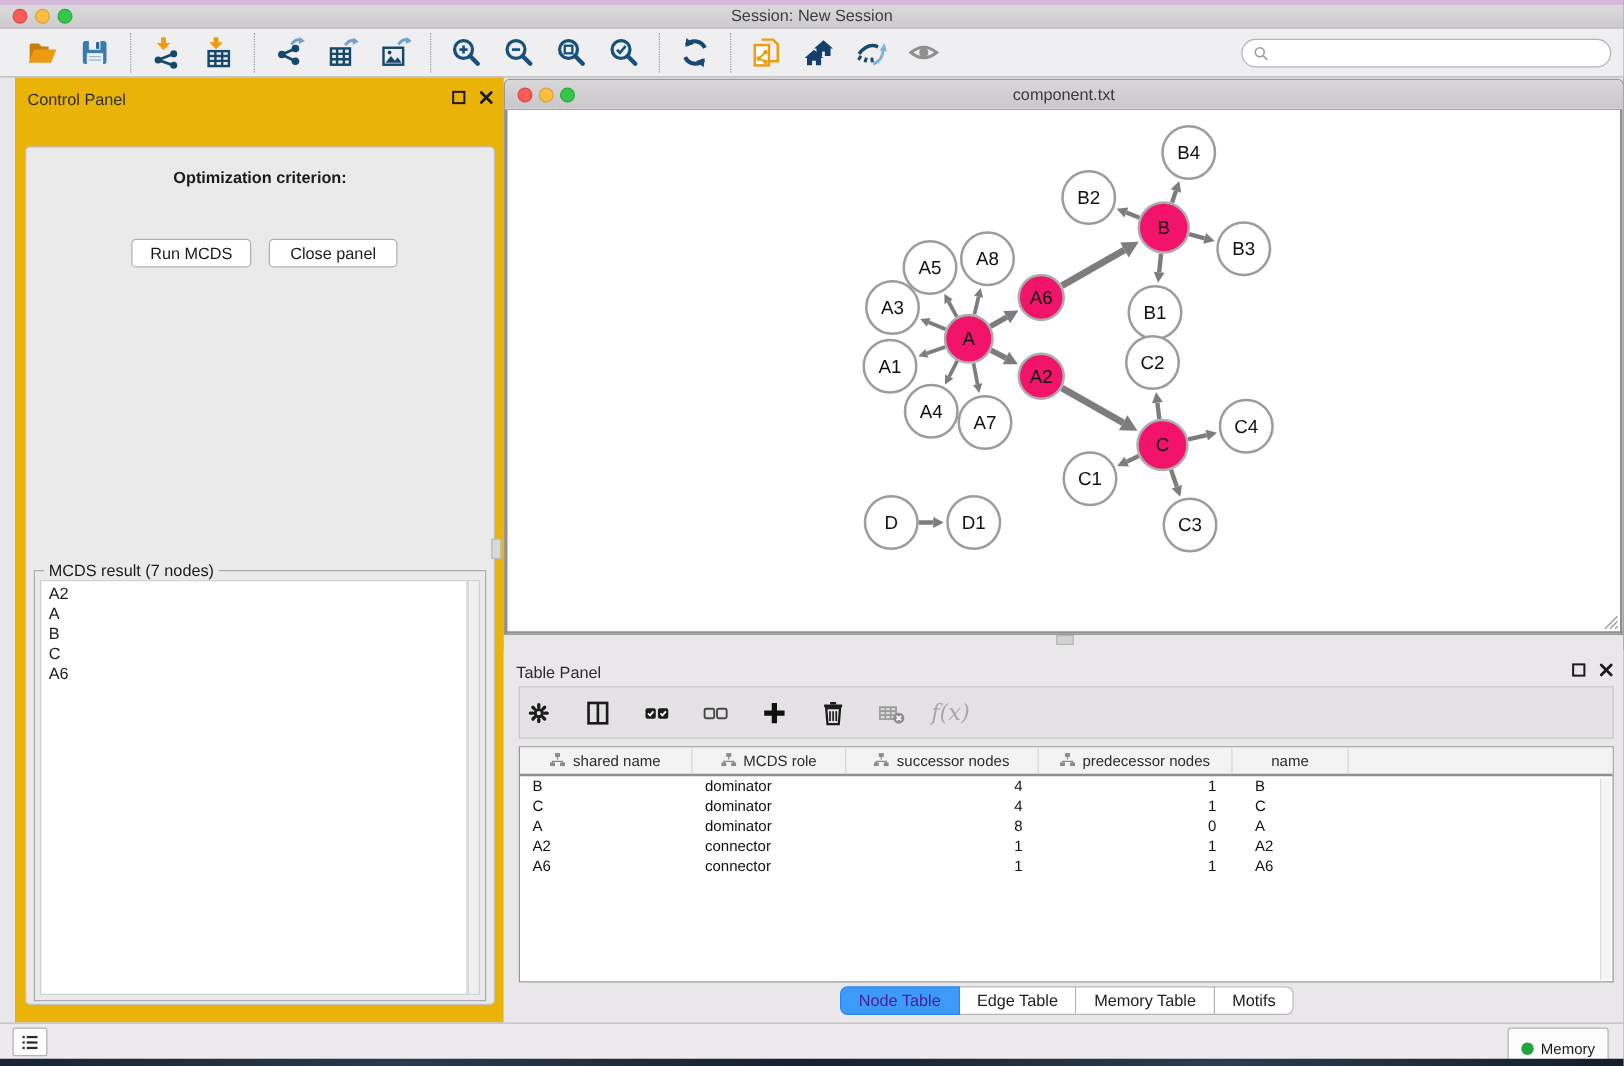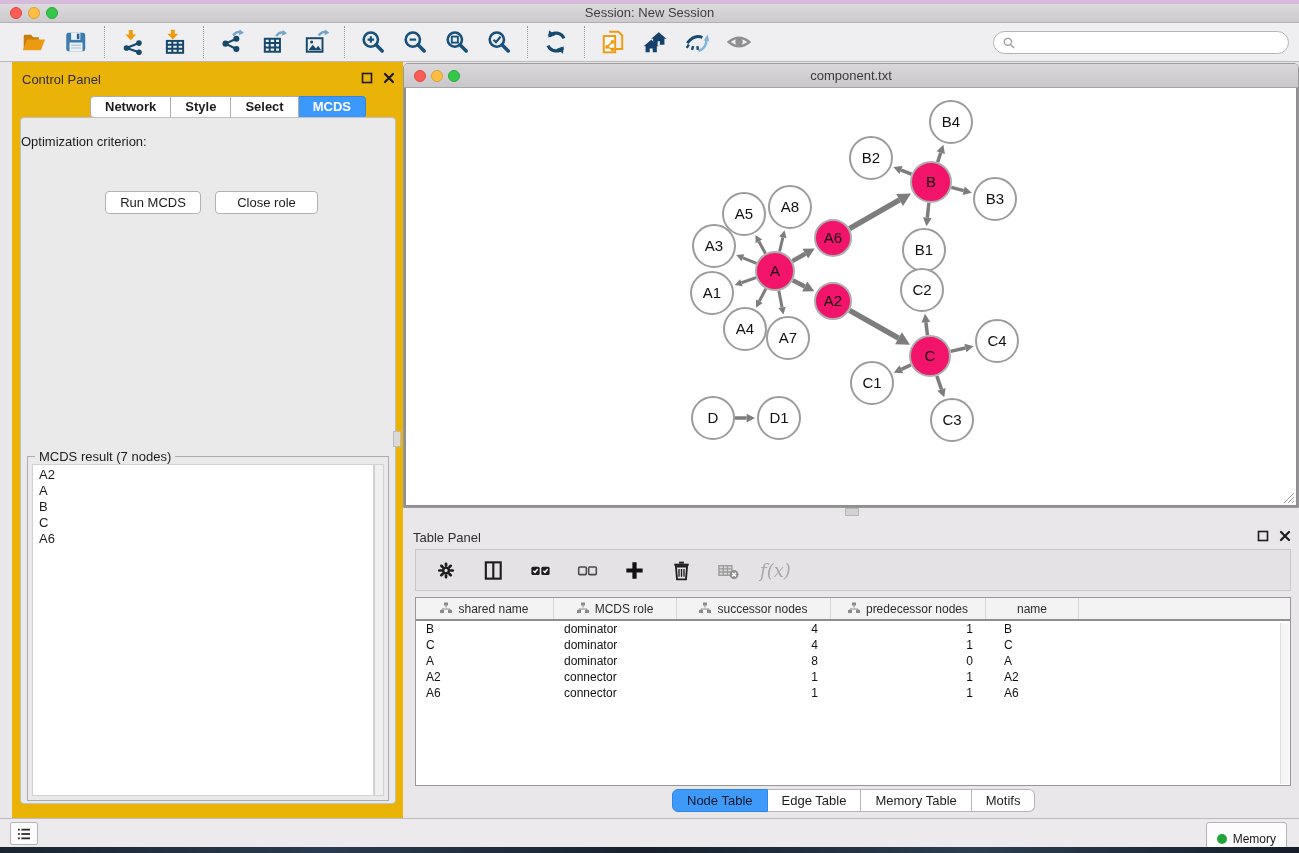--- a/index.html
+++ b/index.html
@@ -33,21 +33,21 @@
   .panel-btns{position:absolute;right:8px;top:10px;display:flex;gap:10px;align-items:center;}
   .panel-btns svg{width:12px;height:12px;}
   #cp-tabs{position:absolute;left:78px;top:34px;display:flex;}
   .cp-tab{height:22px;line-height:20px;padding:0 14px;background:#fff;border:1px solid #adadad;
           border-left:none;font-weight:600;color:#1c1c1c;}
   .cp-tab:first-child{border-left:1px solid #adadad;border-radius:4px 0 0 4px;}
   .cp-tab:last-child{border-radius:0 4px 4px 0;}
   .cp-tab.active{background:#3b99fc;border-color:#2f85e6;color:#fff;}
   #cp-content{position:absolute;left:8px;top:55px;width:376px;height:687px;background:#ebeaeb;
               border:1px solid #c2c0c2;border-radius:4px;}
-  #opt-label{position:absolute;left:0;right:0;top:16px;font-weight:400;}
+  #opt-label{position:absolute;left:0;right:0;top:16px;text-align:center;font-weight:700;}
   #criterion-select{position:absolute;left:36px;top:39px;width:312px;height:23px;background:#fff;
                     border:1px solid #b3b1b3;border-radius:4px;display:flex;align-items:center;}
   #criterion-select .val{flex:1;padding-left:9px;white-space:nowrap;overflow:hidden;}
   #criterion-select .stepper{width:19px;height:21px;margin:0 1px;border-radius:3px;
       background:linear-gradient(#6cb0ff,#2f80f5);display:flex;align-items:center;justify-content:center;}
   .cp-btn{position:absolute;top:73px;height:23px;background:#fff;border:1px solid #b3b1b3;border-radius:4px;
           text-align:center;line-height:21px;cursor:default;}
   #run-btn{left:84px;width:96px;}
   #closep-btn{left:194px;width:103px;}
   #result-group{position:absolute;left:6px;top:338px;width:362px;height:345px;border:1px solid #aeacae;}
@@ -63,39 +63,39 @@
   #nw-titlebar .title{position:absolute;left:0;right:0;top:0;text-align:center;line-height:23px;color:#3b3b3b;}
   #nw-canvas{position:absolute;left:0;right:0;top:24px;bottom:0;background:#fff;
              border:2px solid #8f8f8f;border-top:none;}
   #graph-svg{position:absolute;left:0;top:0;}
   #resize-grip{position:absolute;right:1px;bottom:1px;width:13px;height:13px;}
   .split-handle-v{left:393px;top:431px;width:8px;height:16px;background:#d9d9d9;border:1px solid #bcbcbc;}
   .split-handle-h{left:845px;top:508px;width:14px;height:8px;background:#d2d2d2;border:1px solid #b6b6b6;}
   
   #table-panel{left:403px;top:520px;width:896px;height:298px;background:#e9e7e9;}
   #tp-toolbar{position:absolute;left:12px;top:29px;width:876px;height:42px;background:#e4e2e4;
-              border:1px solid #c9c7c9;display:flex;align-items:center;gap:17px;padding-left:15px;}
+              border:1px solid #c9c7c9;display:flex;align-items:center;gap:17px;}
   #tp-toolbar .tb-icon svg{width:23px;height:23px;}
   #fx-label{font-family:"DejaVu Serif",serif;font-style:italic;font-size:18px;color:#a9a9a9;}
   #node-table{position:absolute;left:12px;top:77px;width:876px;height:189px;background:#fff;border:1px solid #989698;}
   #tbl-head{display:flex;height:23px;background:#f4f3f4;border-bottom:2px solid #8f8f8f;}
   .th{display:flex;align-items:center;justify-content:center;gap:6px;font-size:12px;color:#2c2c2c;
       border-right:1px solid #d8d8d8;height:100%;}
   .th svg{width:12px;height:11px;}
   .tbl-row{display:flex;height:16px;line-height:16px;font-size:12px;color:#111;}
   .td{height:16px;white-space:nowrap;overflow:hidden;}
   .td.l{padding-left:10px;text-align:left;}
   .td.r{padding-right:13px;text-align:right;}
   .td.n{padding-left:18px;text-align:left;}
   #tbl-scroll{position:absolute;top:25px;right:1px;bottom:1px;width:9px;background:#f5f5f5;border-left:1px solid #dcdcdc;}
   #tp-tabs{position:absolute;left:269px;top:269px;display:flex;}
   .tp-tab{height:23px;line-height:21px;padding:0 14px;background:#fff;border:1px solid #b7b5b7;border-left:none;color:#1c1c1c;}
   .tp-tab:first-child{border-left:1px solid #b7b5b7;border-radius:6px 0 0 6px;}
   .tp-tab:last-child{border-radius:0 6px 6px 0;}
-  .tp-tab.active{background:#3e9af8;border-color:#2f85e6;color:#0f172a;}
+  .tp-tab.active{background:#3e9af8;border-color:#2f85e6;color:#4c1d95;}
   
   #status-bar{left:0;top:818px;width:1299px;height:29px;background:#eceaec;border-top:1px solid #bdbbbd;}
   #list-btn{position:absolute;left:10px;top:3px;width:28px;height:23px;background:#fcfcfc;border:1px solid #b5b3b5;
             border-radius:2px;display:flex;align-items:center;justify-content:center;}
   #list-btn svg{width:18px;height:18px;}
   #memory-btn{position:absolute;right:12px;top:3px;height:23px;background:#fcfcfc;border:1px solid #b5b3b5;
               border-radius:3px;display:flex;align-items:center;gap:6px;padding:16px 10px;font-size:12px;margin-left:40px;}
   #memory-dot{width:10px;height:10px;border-radius:50%;background:#23a33c;}
   #bottom-strip{left:0;top:847px;width:1299px;height:6px;
                 background:linear-gradient(90deg,#1a2430,#2a3a50,#17202c,#2c3d52,#141d28);}
@@ -281,30 +281,24 @@
   <div class="abs" id="control-panel">
     <div class="panel-head">Control Panel</div>
     <div class="panel-btns">
       <svg viewBox="0 0 12 12">
           <rect x="1.5" y="1.5" width="9" height="9" fill="none" stroke="#1c1c1c" stroke-width="1.6"></rect>
         </svg>
       <svg viewBox="0 0 12 12">
           <path d="M2 2 L10 10 M10 2 L2 10" stroke="#1c1c1c" stroke-width="2.2" stroke-linecap="round"></path>
         </svg>
     </div>
-    <div id="cp-tabs">
-        <div class="cp-tab">Network</div>
-        <div class="cp-tab">Style</div>
-        <div class="cp-tab">Select</div>
-        <div class="cp-tab active">MCDS</div>
-      </div>
     <div id="cp-content">
       <div id="opt-label">Optimization criterion:</div>
       <div class="cp-btn" id="run-btn">Run MCDS</div>
-      <div class="cp-btn" id="closep-btn">Close role</div>
+      <div class="cp-btn" id="closep-btn">Close panel</div>
       <div id="result-group">
         <div id="result-title">MCDS result (7 nodes)</div>
         <div id="mcds-list">
             <div class="mcds-item">A2</div>
             <div class="mcds-item">A</div>
             <div class="mcds-item">B</div>
             <div class="mcds-item">C</div>
             <div class="mcds-item">A6</div>
           </div>
         <div id="mcds-scroll"></div>

